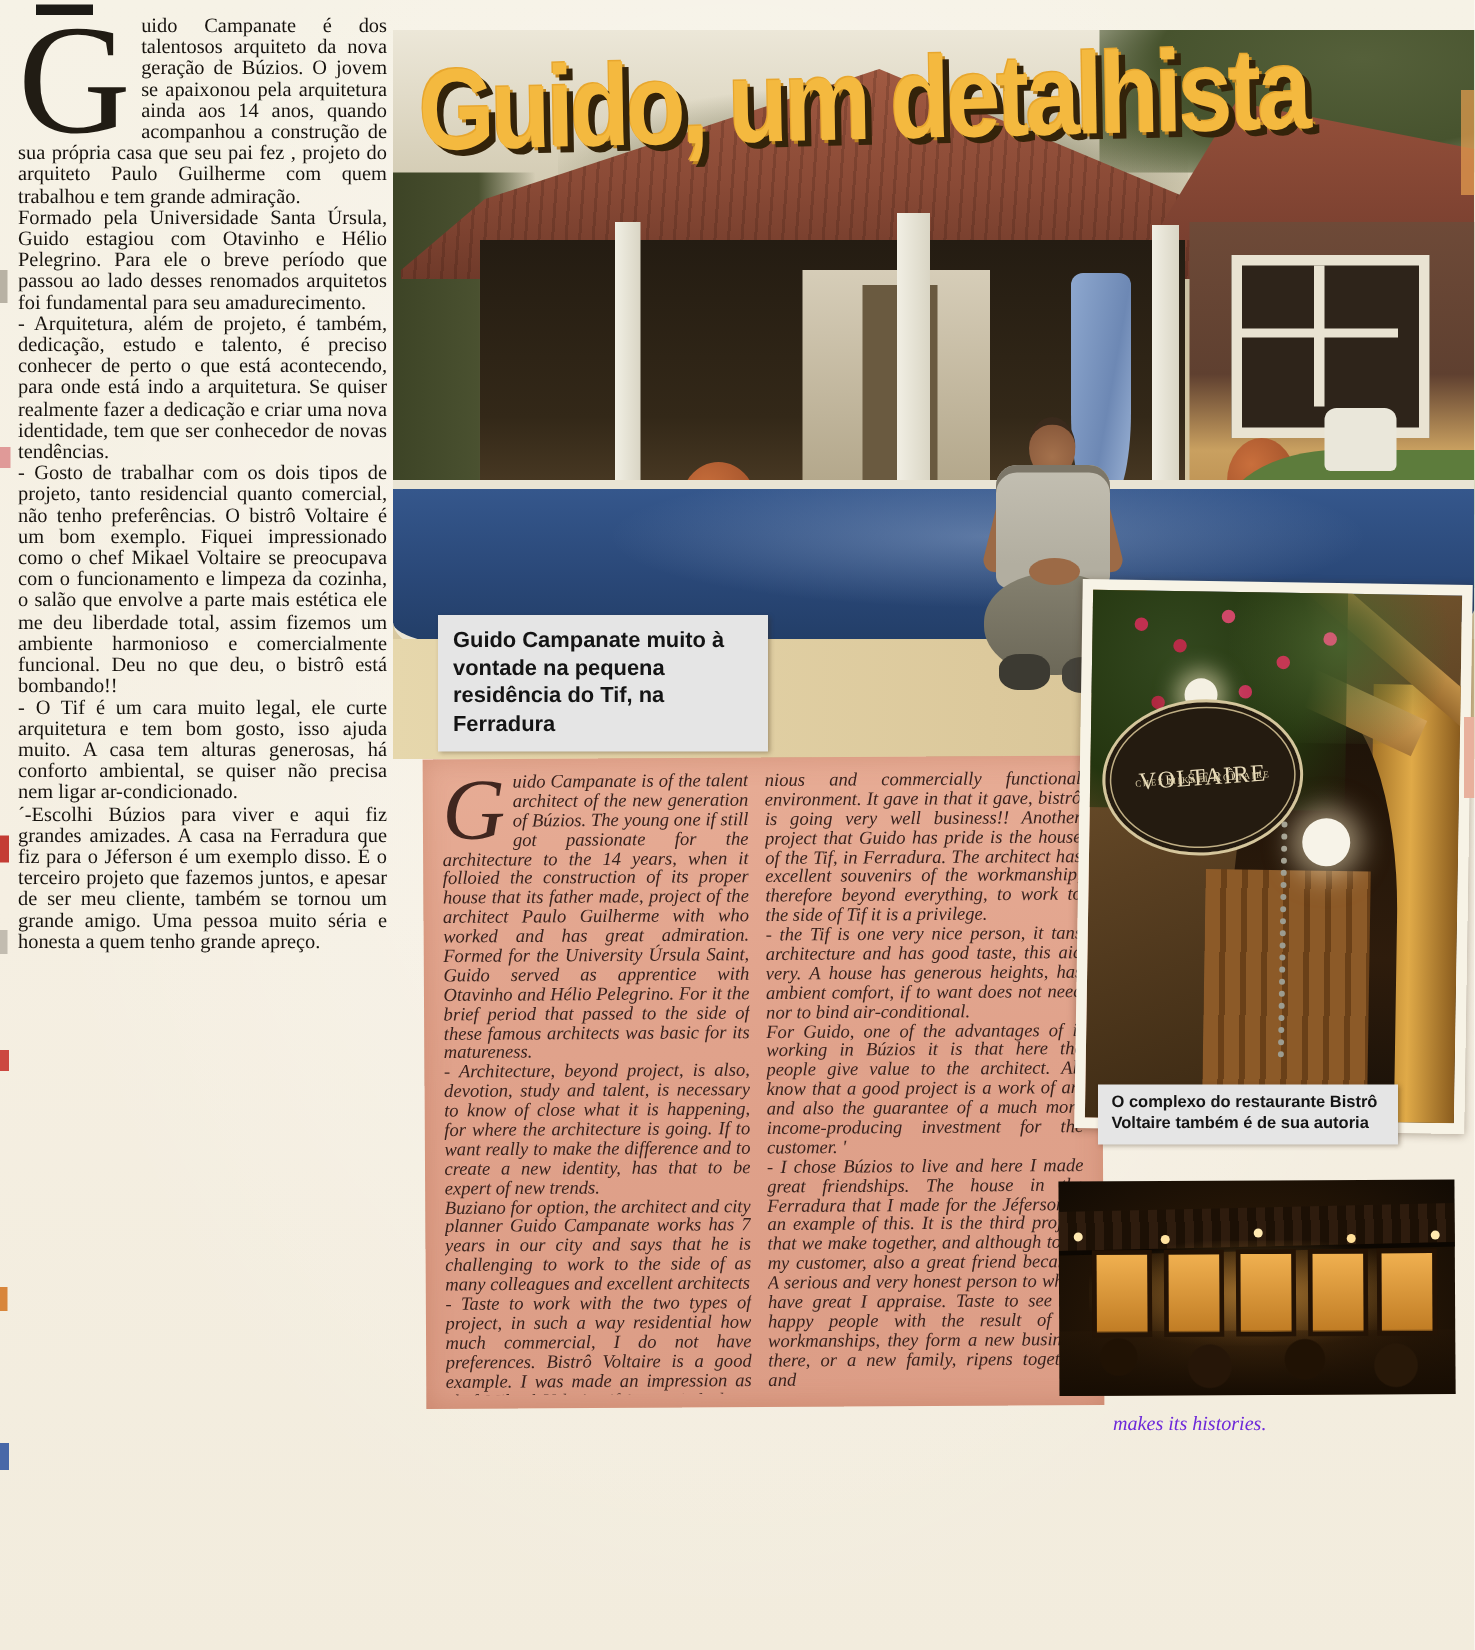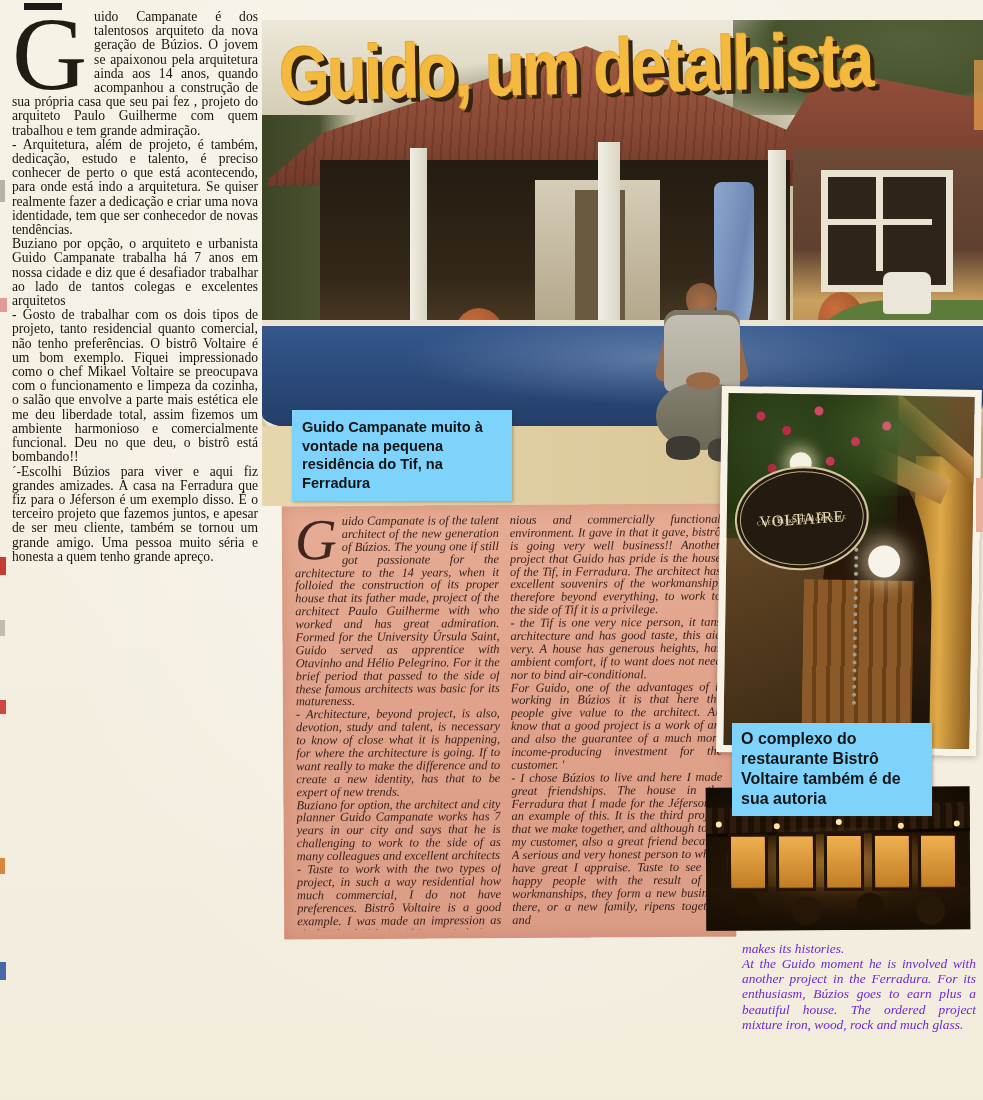--- a/index.html
+++ b/index.html
@@ -90,26 +90,26 @@
     box-shadow:inset 0 5px 0 #7c7668;}
   .man-arm-l{left:398px;top:310px;width:16px;height:52px;border-radius:8px;background:#9c6a46;transform:rotate(14deg);}
   .man-arm-r{left:466px;top:310px;width:16px;height:52px;border-radius:8px;background:#9c6a46;transform:rotate(-14deg);}
   .man-hands{left:424px;top:352px;width:34px;height:18px;border-radius:50%;background:#9c6a46;}
   .man-legs{left:394px;top:362px;width:94px;height:68px;border-radius:48%;
     background:linear-gradient(180deg,#84806f,#6c6858);}
   .man-shoe-l{left:404px;top:416px;width:34px;height:24px;border-radius:40%;background:#3c3a32;}
   .man-shoe-r{left:446px;top:418px;width:34px;height:24px;border-radius:40%;background:#44423a;}
   
   .caption{
-    position:absolute;background:#7dd3fc;color:#141414;z-index:20;
+    position:absolute;background:#e5e5e5;color:#141414;z-index:20;
     font-family:"Liberation Sans",sans-serif;font-weight:bold;
     box-shadow:1px 1px 3px rgba(60,40,20,0.35);
   }
   .caption-pool{left:292px;top:410px;width:200px;padding:8px 10px;font-size:14.6px;line-height:1.28;}
-  .caption-bistro{left:732px;top:723px;width:182px;padding:6px 9px;font-size:16px;line-height:1.26;z-index:22;}
+  .caption-bistro{left:732px;top:723px;width:182px;padding:6px 9px;font-size:11px;line-height:1.26;z-index:22;}
   
   .pink-box{
     position:absolute;left:283px;top:505px;width:452px;height:433px;z-index:2;
     background:linear-gradient(180deg,#e7ac95 0%,#e0a28b 45%,#dc9d86 100%);
     transform:rotate(-0.35deg);
     box-shadow:inset 0 0 18px rgba(150,70,40,0.25);
   }
   .eng-col{
     position:absolute;top:9px;height:415px;overflow:hidden;
     font-style:italic;font-size:12.4px;line-height:1.04;text-align:justify;color:#38221d;
@@ -205,23 +205,24 @@
   .a9{left:976px;top:478px;width:7px;height:54px;background:#e8b09c;}
   .a10{left:974px;top:60px;width:9px;height:70px;background:#e8a050;opacity:0.7;}
 </style>
 </head>
 <body>
 
 <div class="left-col">
   <p>
     <span class="dropcap-pt">G</span><span>uido Campanate é dos talentosos arquiteto da nova geração de Búzios. O jovem se apaixonou pela arquitetura ainda aos 14 anos, quando acompanhou a construção de sua própria casa que seu pai fez , projeto do arquiteto Paulo Guilherme com quem trabalhou e tem grande admiração.</span>
   </p>
+  <p>Formado pela Universidade Santa Úrsula, Guido estagiou com Otavinho e Hélio Pelegrino. Para ele o breve período que passou ao lado desses renomados arquitetos foi fundamental para seu amadurecimento.</p>
   <p>- Arquitetura, além de projeto, é também, dedicação, estudo e talento, é preciso conhecer de perto o que está acontecendo, para onde está indo a arquitetura. Se quiser realmente fazer a dedicação e criar uma nova identidade, tem que ser conhecedor de novas tendências.</p>
-  <p>Buziano por opção, o arquiteto e urbanista Guido Campanate trabalha há 7 anos em nossa cidade e diz que é desafiador trabalhar ao lado de tantos colegas e excelentes arquitetos</p>
   <p>- Gosto de trabalhar com os dois tipos de projeto, tanto residencial quanto comercial, não tenho preferências. O bistrô Voltaire é um bom exemplo. Fiquei impressionado como o chef Mikael Voltaire se preocupava com o funcionamento e limpeza da cozinha, o salão que envolve a parte mais estética ele me deu liberdade total, assim fizemos um ambiente harmonioso e comercialmente funcional. Deu no que deu, o bistrô está bombando!!</p>
+  <p>- O Tif é um cara muito legal, ele curte arquitetura e tem bom gosto, isso ajuda muito. A casa tem alturas generosas, há conforto ambiental, se quiser não precisa nem ligar ar-condicionado.</p>
   <p>´-Escolhi Búzios para viver e aqui fiz grandes amizades. A casa na Ferradura que fiz para o Jéferson é um exemplo disso. É o terceiro projeto que fazemos juntos, e apesar de ser meu cliente, também se tornou um grande amigo. Uma pessoa muito séria e honesta a quem tenho grande apreço.</p>
 </div>
 
 <div class="photo-pool">
   <div class="trees-top-right"></div>
   <div class="trees-center"></div>
   <div class="trees-left"></div>
   <div class="roof-main"></div>
   <div class="roof-right"></div>
   <div class="wall-right"></div>
@@ -303,21 +304,20 @@
   <div class="night-win nw2"></div>
   <div class="night-win nw3"></div>
   <div class="night-win nw4"></div>
   <div class="night-win nw5"></div>
   <div class="night-lights"></div>
   <div class="night-tables"></div>
 </div>
 
 <div class="bottom-right">
   <p>makes its histories.</p>
-  <p>At the Guido moment he is involved with another project in the Ferradura. For its enthusiasm, Búzios goes to earn plus a beautiful house. The ordered project mixture iron, wood, rock and much glass.</p>
 </div>
 
 <div class="art a1"></div>
 <div class="art a2"></div>
 <div class="art a3"></div>
 <div class="art a4"></div>
 <div class="art a5"></div>
 <div class="art a6"></div>
 <div class="art a7"></div>
 <div class="art a8"></div>

